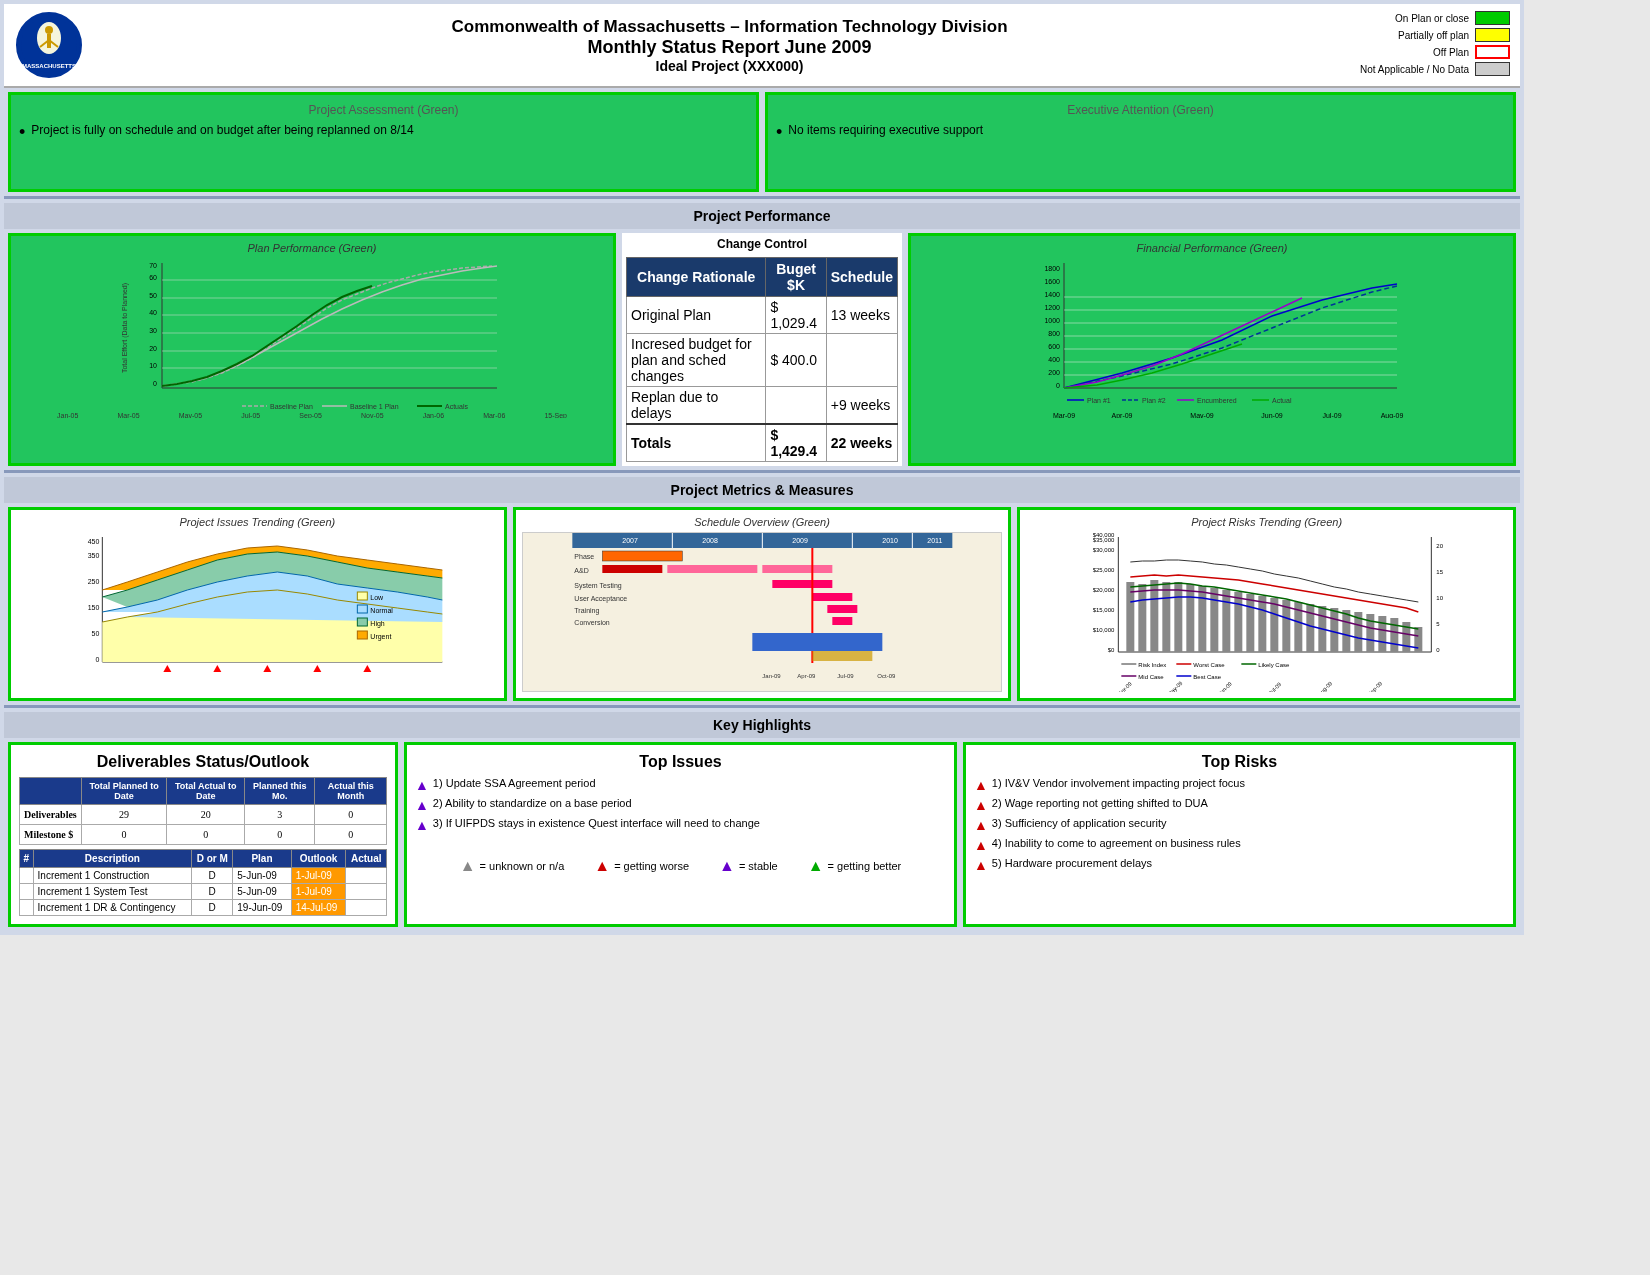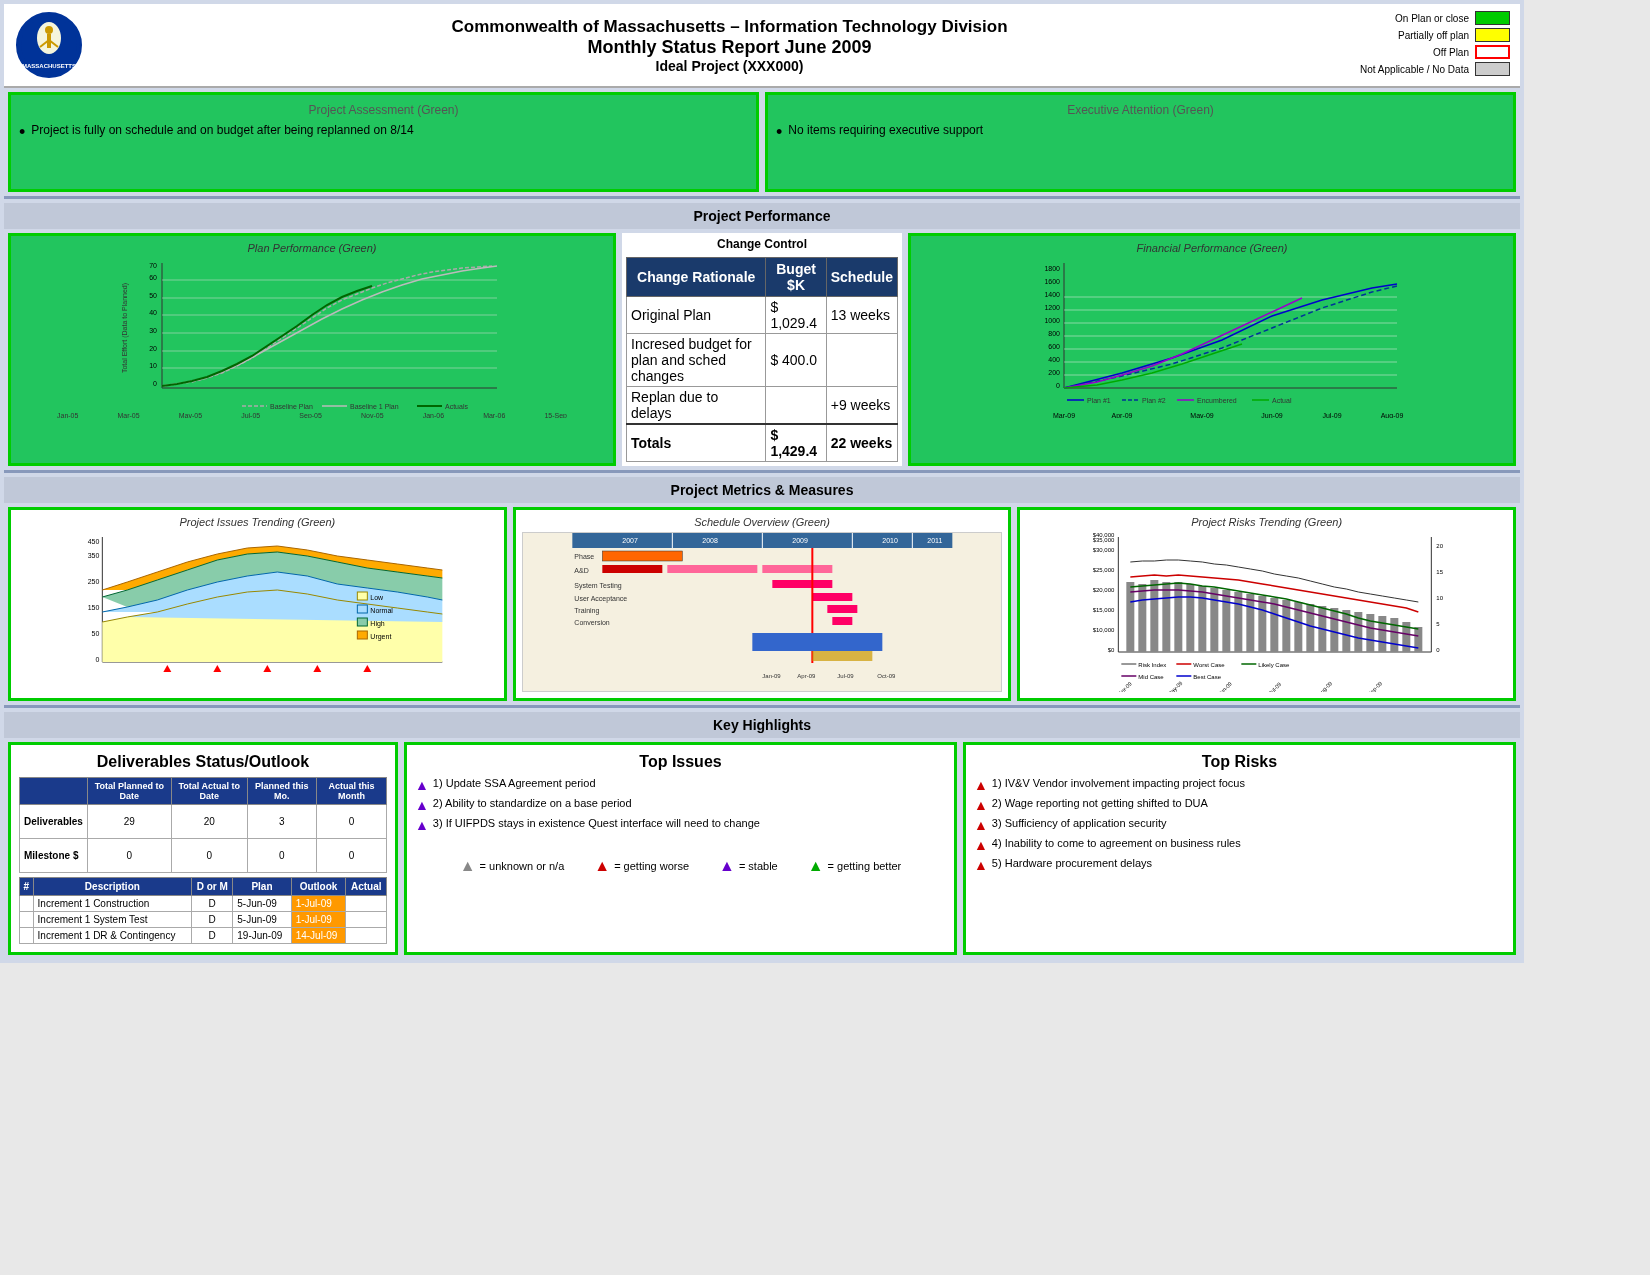--- a/index.html
+++ b/index.html
@@ -55,21 +55,21 @@
     .highlights-title { text-align: center; font-size: 16px; font-weight: bold; margin-bottom: 6px; }
     
     .issue-item { display: flex; align-items: flex-start; gap: 4px; margin-bottom: 4px; font-size: 11px; }
     .triangle-purple { color: #6600cc; font-size: 14px; }
     .triangle-red { color: #cc0000; font-size: 14px; }
 
     
     .deliv-section { flex: 0 0 380px; }
     .deliv-summary { width: 100%; border-collapse: collapse; font-size: 10px; margin-bottom: 4px; border-radius: 14px; }
     .deliv-summary th { background: #1a3a8b; color: white; padding: 3px; text-align: center; border: 1px solid #888; font-size: 9px; }
-    .deliv-summary td { border: 1px solid #aaa; padding: 11px 4px; text-align: center; }
+    .deliv-summary td { border: 1px solid #aaa; padding: 4px 4px; text-align: center; font-family: Liberation Serif, serif; }
     .deliv-summary .row-label { text-align: left; font-weight: bold; }
     .deliv-detail { width: 100%; border-collapse: collapse; font-size: 10px; }
     .deliv-detail .th-row th { background: #1a3a8b; color: white; padding: 3px; border: 1px solid #888; text-align: center; }
     .deliv-detail td { border: 1px solid #aaa; padding: 2px 4px; }
     .orange-cell { background: #ff9900; color: white; }
     
     
     .bottom-legend { text-align: center; font-size: 11px; padding: 4px; display: flex; justify-content: center; gap: 30px; align-items: center; }
     .legend-sym { display: inline-flex; align-items: center; gap: 4px; }
 

